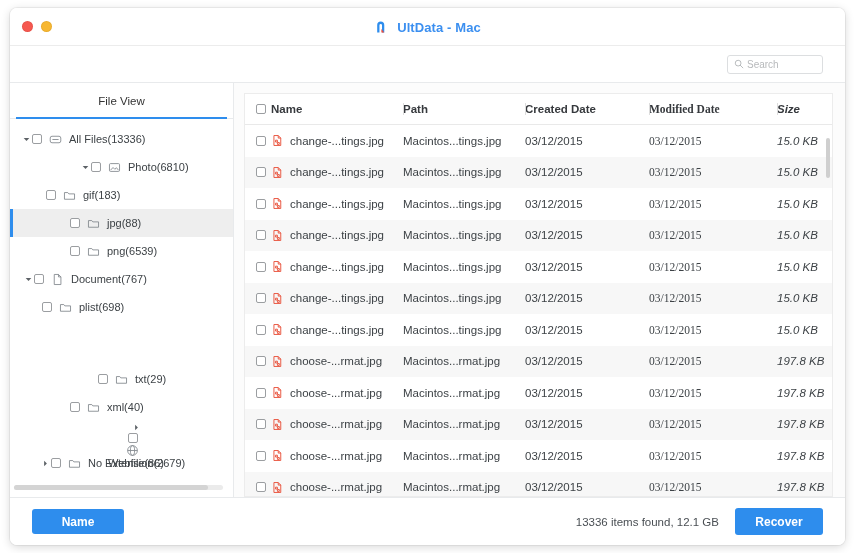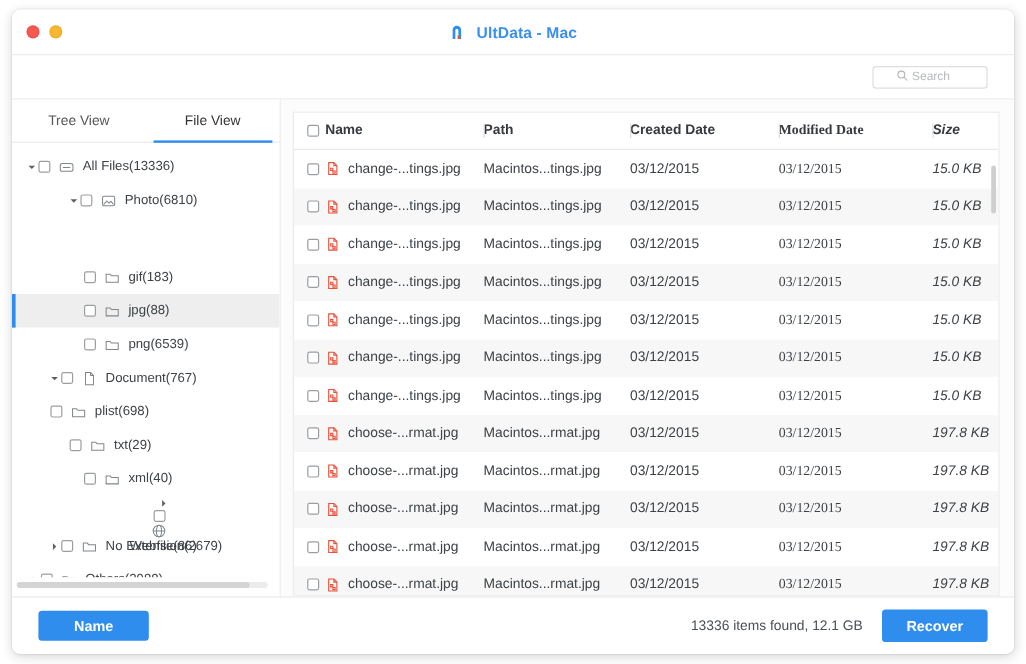--- a/index.html
+++ b/index.html
@@ -51,21 +51,21 @@
     height: 37px; flex: 0 0 37px;
     background: #fff;
     border-bottom: 1px solid #e8eaec;
     display: flex; align-items: center; justify-content: flex-end;
     padding-right: 22px;
   }
   .search-box {
     width: 96px; height: 19px;
     border: 1px solid #dcdee0; border-radius: 3px;
     display: flex; align-items: center; gap: 3px;
-    padding: 0 19px;
+    padding: 0 6px;
     background: #fff;
   }
   .search-box svg { flex: 0 0 auto; }
   .search-input {
     border: 0; outline: 0; background: transparent;
     font-family: "Liberation Sans", sans-serif;
     font-size: 10px; color: #666; width: 100%;
   }
   .search-input::placeholder { color: #b7b9bb; }
 
@@ -228,55 +228,54 @@
         </svg>
       </span>
       <input class="search-input" type="text" placeholder="Search" style="">
     </div>
   </div>
 
   <div class="body">
 
     <div class="sidebar">
       <div class="tabs">
-        <div class="tab">Tree View</div>
         <div class="tab active">File View</div>
       </div>
       <div class="tree" id="tree">
           <div class="node" style="padding-left: 10px;">
             <span class="arrow">
               <svg width="7" height="7" viewBox="0 0 10 10">
                 <path d="M1 3l4 4 4-4z" fill="#5c6166"></path>
               </svg>
             </span>
             <span class="cb"></span>
             <span class="nicon">
               <svg xmlns="http://www.w3.org/2000/svg" width="13" height="13" viewBox="0 0 16 16" fill="none" stroke="#80868c" stroke-width="1.05">
                 <rect x="1.5" y="4" width="13" height="8" rx="2.2"></rect>
                 <line x1="4.2" y1="8" x2="11.8" y2="8"></line>
               </svg>
             </span>
             <span class="nlabel">All Files(13336)</span>
           </div>
-          <div class="node" style="padding-left: 45px;">
+          <div class="node" style="padding-left: 45px; margin-left: 24px;">
             <span class="arrow">
               <svg width="7" height="7" viewBox="0 0 10 10">
                 <path d="M1 3l4 4 4-4z" fill="#5c6166"></path>
               </svg>
             </span>
             <span class="cb"></span>
             <span class="nicon">
               <svg xmlns="http://www.w3.org/2000/svg" width="13" height="13" viewBox="0 0 16 16" fill="none" stroke="#80868c" stroke-width="1.05">
                 <rect x="1.8" y="3.2" width="12.4" height="9.6" rx="1.3"></rect>
                 <path d="M3 11.4l3.2-3.4 2.2 2.2 2-1.9 2.6 3.1"></path>
               </svg>
             </span>
             <span class="nlabel">Photo(6810)</span>
           </div>
-          <div class="node" style="padding-left: 48px; margin-top: 36px;">
+          <div class="node" style="padding-left: 24px;">
             <span class="arrow"></span>
             <span class="cb"></span>
             <span class="nicon">
               <svg xmlns="http://www.w3.org/2000/svg" width="13" height="13" viewBox="0 0 16 16" fill="none" stroke="#80868c" stroke-width="1.05">
                 <path d="M1.8 12.6V4.4h4.1l1.3 1.6h7v6.6z"></path>
               </svg>
             </span>
             <span class="nlabel">gif(183)</span>
           </div>
           <div class="node sel" style="padding-left: 48px;">
@@ -292,21 +291,21 @@
           <div class="node" style="padding-left: 48px;">
             <span class="arrow"></span>
             <span class="cb"></span>
             <span class="nicon">
               <svg xmlns="http://www.w3.org/2000/svg" width="13" height="13" viewBox="0 0 16 16" fill="none" stroke="#80868c" stroke-width="1.05">
                 <path d="M1.8 12.6V4.4h4.1l1.3 1.6h7v6.6z"></path>
               </svg>
             </span>
             <span class="nlabel">png(6539)</span>
           </div>
-          <div class="node" style="padding-left: 29px;">
+          <div class="node" style="padding-left: 12px;">
             <span class="arrow">
               <svg width="7" height="7" viewBox="0 0 10 10">
                 <path d="M1 3l4 4 4-4z" fill="#5c6166"></path>
               </svg>
             </span>
             <span class="cb"></span>
             <span class="nicon">
               <svg xmlns="http://www.w3.org/2000/svg" width="13" height="13" viewBox="0 0 16 16" fill="none" stroke="#80868c" stroke-width="1.05">
                 <path d="M4 1.8h5.2l3 3V14.2H4z"></path>
                 <path d="M9.2 1.8v3h3"></path>
@@ -317,21 +316,21 @@
           <div class="node" style="padding-left: 20px;">
             <span class="arrow"></span>
             <span class="cb"></span>
             <span class="nicon">
               <svg xmlns="http://www.w3.org/2000/svg" width="13" height="13" viewBox="0 0 16 16" fill="none" stroke="#80868c" stroke-width="1.05">
                 <path d="M1.8 12.6V4.4h4.1l1.3 1.6h7v6.6z"></path>
               </svg>
             </span>
             <span class="nlabel">plist(698)</span>
           </div>
-          <div class="node" style="padding-left: 36px;">
+          <div class="node" style="padding-left: 76px; margin-top: 44px;">
             <span class="arrow"></span>
             <span class="cb"></span>
             <span class="nicon">
               <svg xmlns="http://www.w3.org/2000/svg" width="13" height="13" viewBox="0 0 16 16" fill="none" stroke="#80868c" stroke-width="1.05">
                 <path d="M1.8 12.6V4.4h4.1l1.3 1.6h7v6.6z"></path>
               </svg>
             </span>
             <span class="nlabel">txt(29)</span>
           </div>
           <div class="node" style="padding-left: 48px;">

